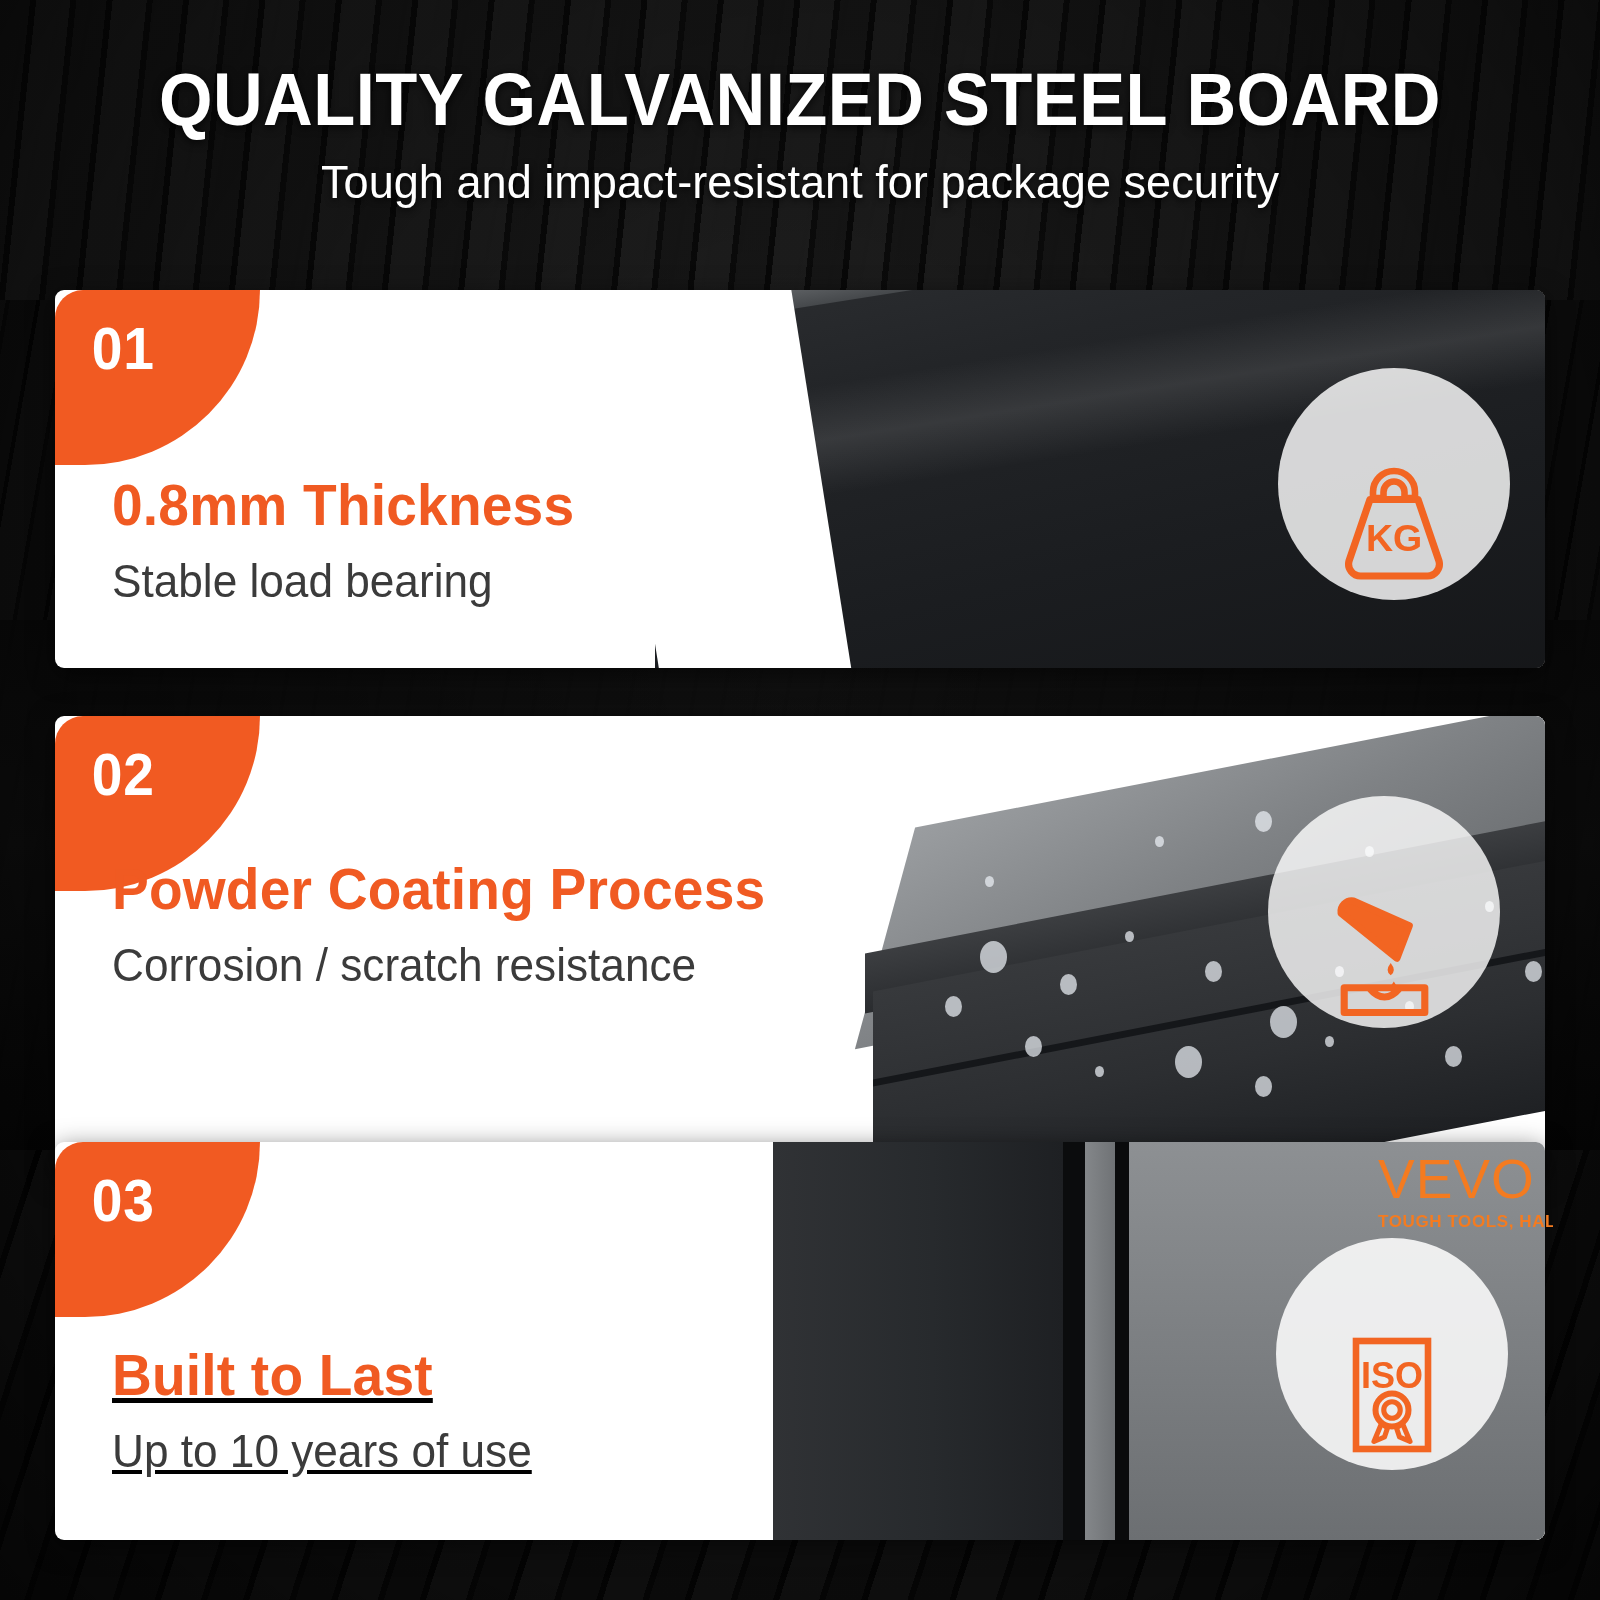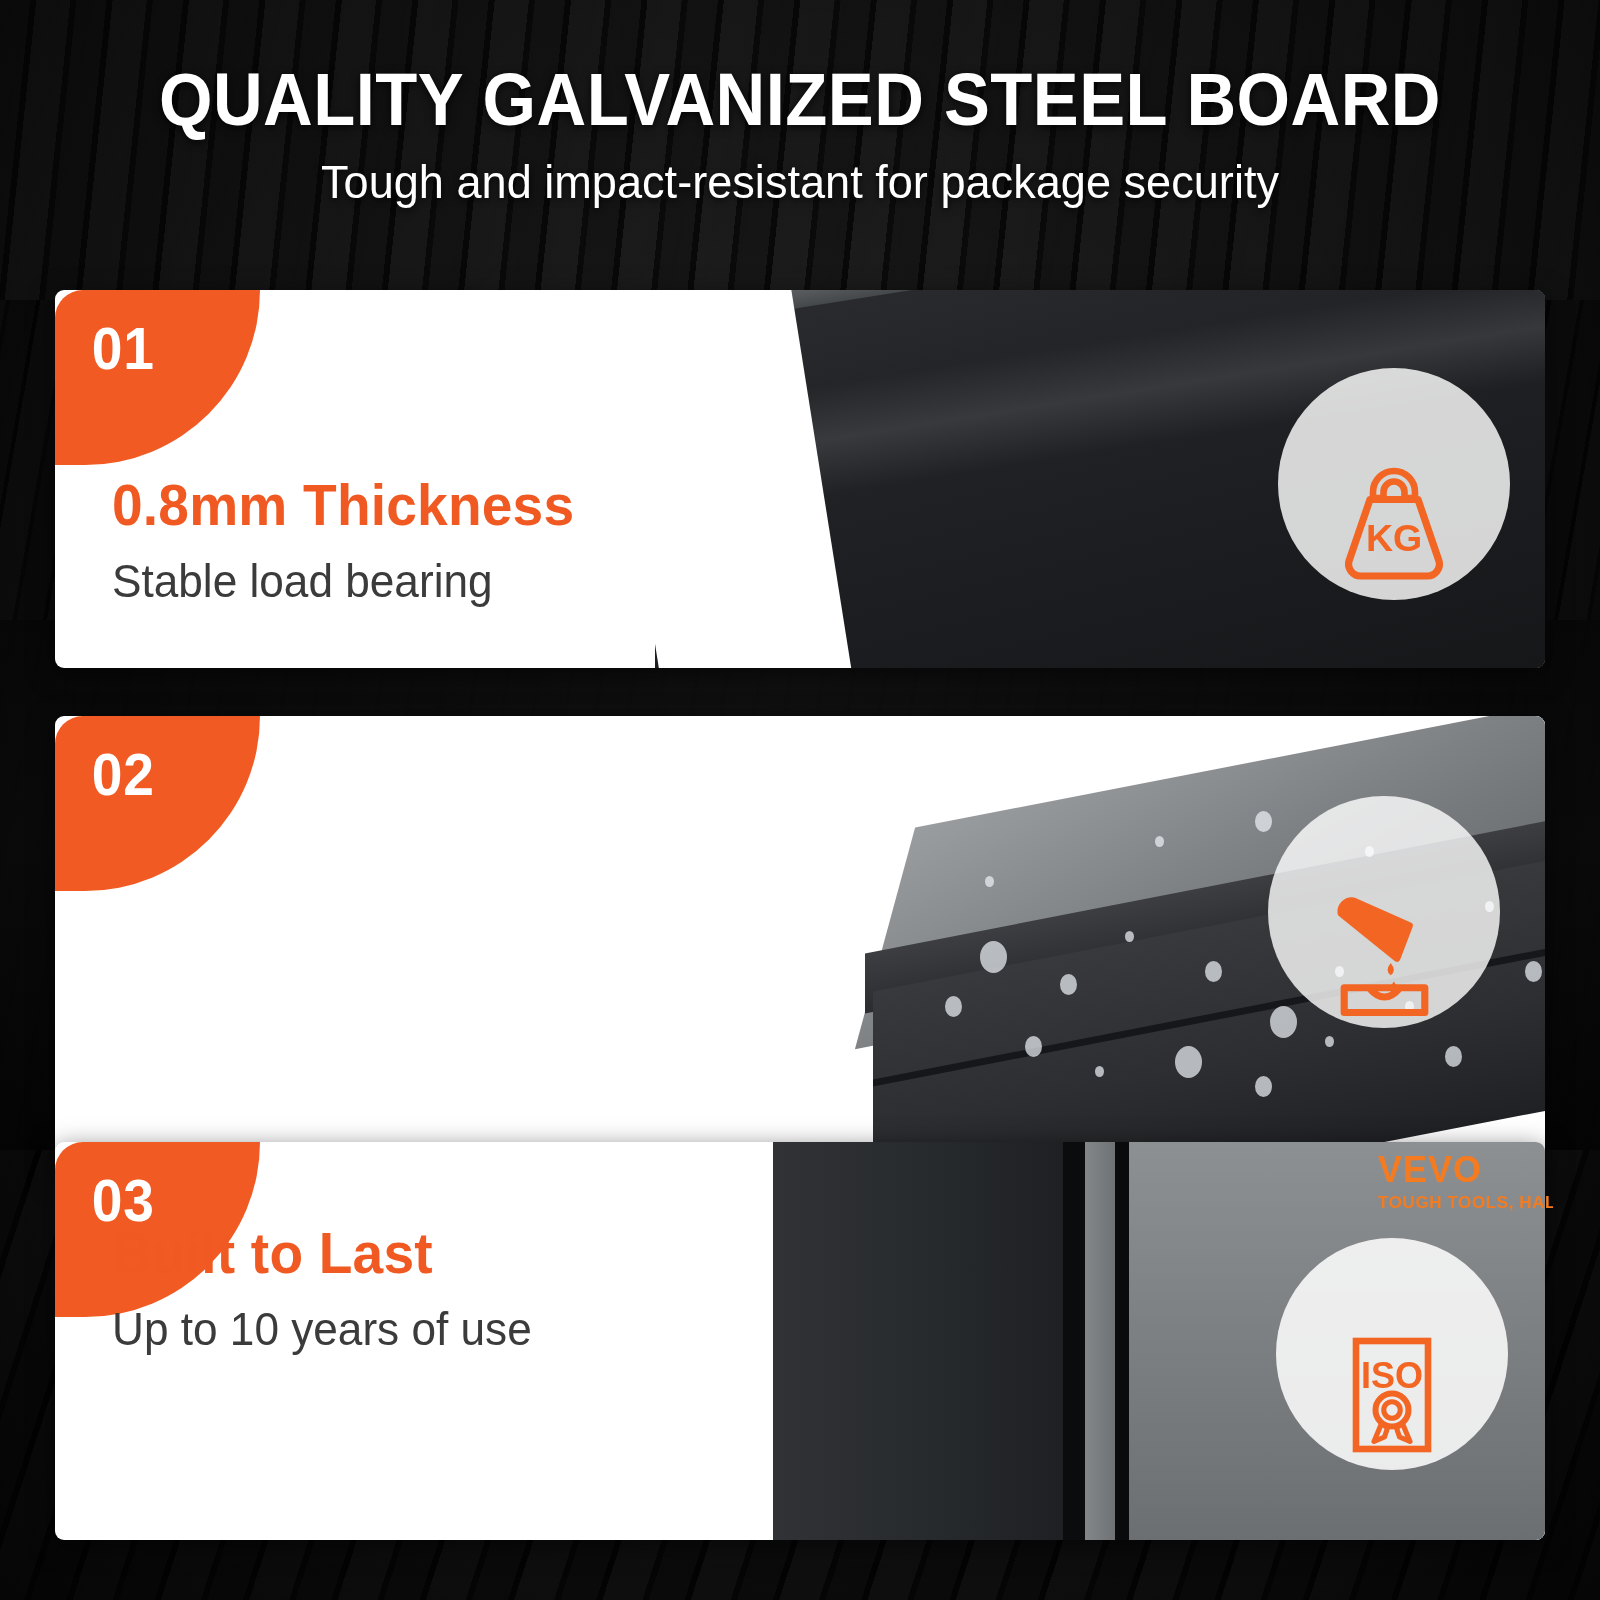--- a/index.html
+++ b/index.html
@@ -257,21 +257,21 @@
     font-weight: 400;
     line-height: 1.2;
     margin-top: 16px;
     transform: scaleX(0.96);
     transform-origin: left center;
   }
 
   .text-block { position: absolute; left: 112px; z-index: 6; }
   #text-1 { top: 430px; margin-top: 42px; }
   #text-2 { top: 856px; }
-  #text-3 { top: 1220px; }
+  #text-3 { top: 1342px; text-decoration: underline; }
 
   
   .icon-circle {
     position: absolute;
     width: 232px; height: 232px;
     border-radius: 50%;
     background: rgba(255,255,255,.82);
     display: flex;
     align-items: flex-end;
     justify-content: center;
@@ -286,22 +286,22 @@
     position: absolute;
     left: 1378px; top: 1152px;
     z-index: 8;
     text-align: left;
     overflow: hidden;
     width: 175px;
   }
   .vevor-word {
     color: #F47B20;
     font-family: "Liberation Sans Narrow", "Liberation Sans", sans-serif;
-    font-size: 36px;
-    font-weight: 700;
+    font-size: 55px;
+    font-weight: 400;
     letter-spacing: 1px;
     line-height: 1;
     white-space: nowrap;
   }
   .vevor-tag {
     color: #F47B20;
     font-family: "Liberation Sans Narrow", "Liberation Sans", sans-serif;
     font-size: 17px;
     font-weight: 700;
     letter-spacing: 0.6px;
@@ -379,20 +379,24 @@
       <div class="drop md" style="left:430px; top:95px;"></div>
       <div class="drop sm" style="left:540px; top:130px;"></div>
       <div class="drop sm" style="left:660px; top:185px;"></div>
       <div class="drop md" style="left:700px; top:245px;"></div>
     </div>
     <div class="badge">
       <div class="badge-num">02</div>
     </div>
   </div>
 
+  <div class="text-block" id="text-2">
+    <div class="card-title">Powder Coating Process</div>
+    <div class="card-sub">Corrosion / scratch resistance</div>
+  </div>
 
   <div class="icon-circle" id="icon-2">
     <svg width="155" height="155" viewBox="0 0 100 100">
       <path d="M22 26 a7 7 0 0 1 8 -8 L66 34 L58 55 Z" fill="#F26522" stroke="#F26522" stroke-width="4.6" stroke-linejoin="round"></path>
       <path d="M54 58 q-4 5 0 8 q4 -3 0 -8 z" fill="#F26522"></path>
       <path d="M56 70 q-4 5 0 8 q4 -3 0 -8 z" fill="#F26522"></path>
       <path d="M24 74 L76 74 L76 90 L24 90 Z
                M24 74 L40 74 q10 12 20 0 L76 74" fill="none" stroke="#F26522" stroke-width="4.6" stroke-linejoin="round"></path>
     </svg>
   </div>

